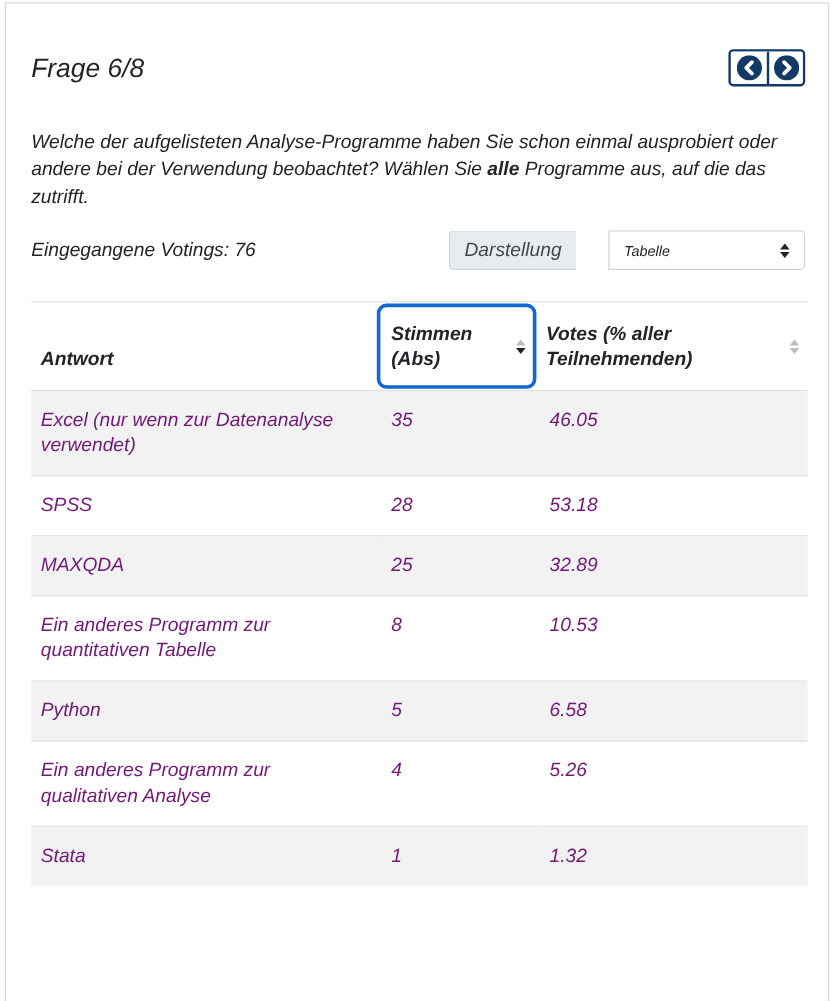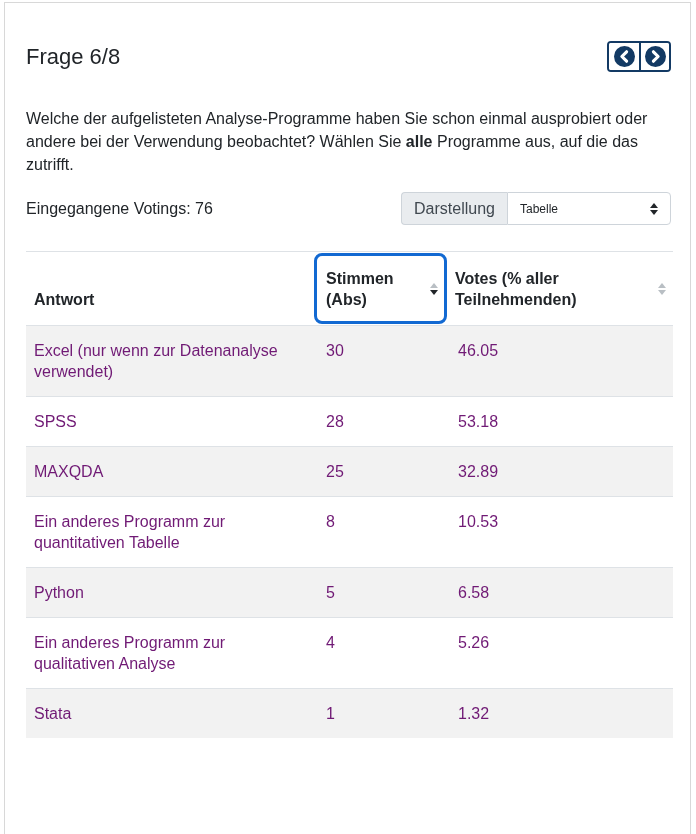--- a/index.html
+++ b/index.html
@@ -17,20 +17,21 @@
     left: 4px;
     top: 2px;
     width: 687px;
     height: 840px;
     box-sizing: border-box;
     border: 1px solid #d8d8d8;
     background: #ffffff;
   }
   .content {
     padding: 0 19px 0 21px;
+    font-style: italic;
   }
 
   
   .title-row {
     margin-top: 38px;
     display: flex;
     justify-content: space-between;
     align-items: center;
   }
   .page-title {
@@ -81,20 +82,21 @@
     align-items: center;
   }
   .votings {
     font-size: 16px;
     color: #212529;
   }
   .input-group {
     display: flex;
     height: 33px;
     box-sizing: border-box;
+    gap: 27px;
   }
   .ig-label {
     background: #e9ecef;
     border: 1px solid #ced4da;
     border-right: 0;
     border-radius: 4px 0 0 4px;
     padding: 0 12px;
     display: flex;
     align-items: center;
     font-size: 16px;
@@ -246,21 +248,21 @@
                 <span class="tri tri-up"></span>
                 <span class="tri tri-down"></span>
               </span>
             </span>
           </th>
         </tr>
       </thead>
       <tbody>
         <tr>
           <td class="cell-answer">Excel (nur wenn zur Datenanalyse verwendet)</td>
-          <td class="cell-abs">30</td>
+          <td class="cell-abs">35</td>
           <td class="cell-pct">46.05</td>
         </tr>
         <tr>
           <td class="cell-answer">SPSS</td>
           <td class="cell-abs">28</td>
           <td class="cell-pct">53.18</td>
         </tr>
         <tr>
           <td class="cell-answer">MAXQDA</td>
           <td class="cell-abs">25</td>

